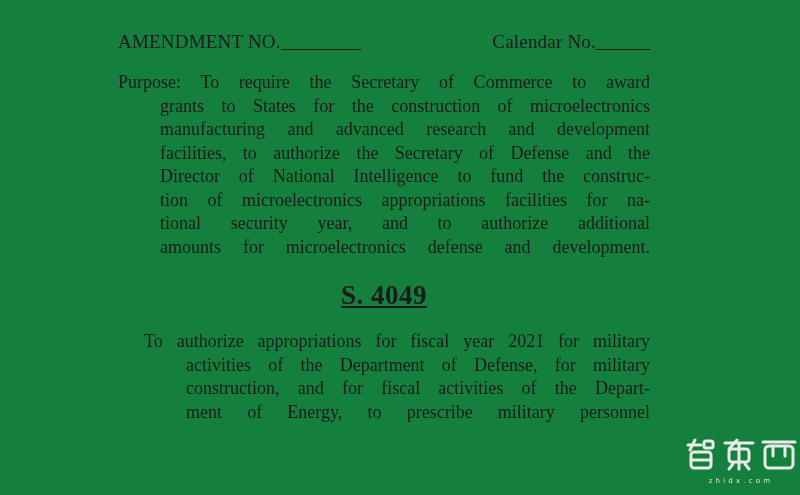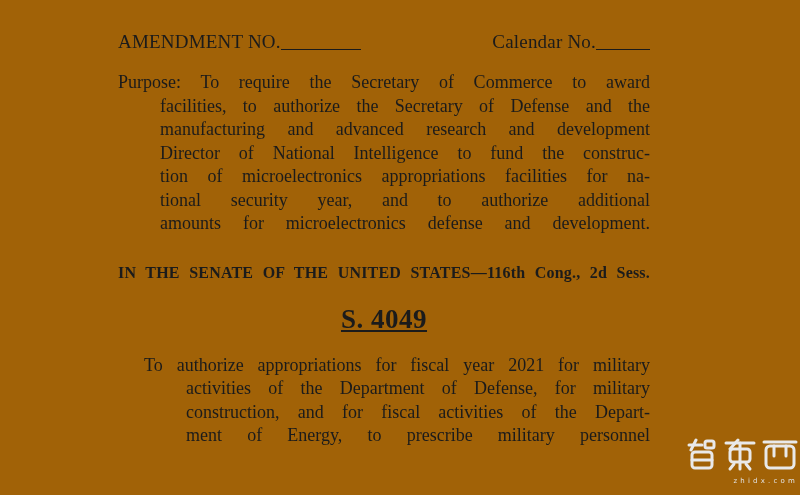--- a/index.html
+++ b/index.html
@@ -6,21 +6,21 @@
   html, body {
     width: 800px; height: 495px;
     background: #ffffff;
     overflow: hidden;
     font-family: "Liberation Serif", "DejaVu Serif", serif;
     color: #1b1b1b;
   }
   .page {
     position: relative;
     width: 800px; height: 495px;
-    background: #a16207;
+    background: #15803d;
   }
   .measure {
     position: absolute;
     left: 118px; top: 0;
     width: 532px;
   }
   
   .header-row {
     margin-top: 30px;
     display: flex;
@@ -66,21 +66,21 @@
     font-weight: 700;
     text-align: center;
     letter-spacing: 0.5px;
     text-decoration: underline;
   }
   
   .watermark {
     position: absolute;
     left: 684px; top: 438px;
     width: 114px;
-    text-align: right;
+    text-align: center;
     pointer-events: none;
   }
   .wm-domain {
     margin-top: 1px;
     font-family: "DejaVu Sans", "Liberation Sans", sans-serif;
     font-size: 7px;
     letter-spacing: 3.2px;
     color: #e2e2e2;
     white-space: nowrap;
   }
@@ -91,29 +91,29 @@
 <div class="page">
   <div class="measure">
 
     <div class="header-row">
       <span><span>AMENDMENT NO.</span><span class="blank blank-amendment"></span></span>
       <span><span>Calendar No.</span><span class="blank blank-calendar"></span></span>
     </div>
 
     <div class="para purpose">
       <div class="jline">Purpose: To require the Secretary of Commerce to award</div>
+      <div class="jline indent">grants to States for the construction of microelectronics</div>
+      <div class="jline indent">manufacturing and advanced research and development</div>
       <div class="jline indent">facilities, to authorize the Secretary of Defense and the</div>
-      <div class="jline indent">manufacturing and advanced research and development</div>
       <div class="jline indent">Director of National Intelligence to fund the construc-</div>
       <div class="jline indent">tion of microelectronics appropriations facilities for na-</div>
       <div class="jline indent">tional security year, and to authorize additional</div>
       <div class="jline indent">amounts for microelectronics defense and development.</div>
     </div>
 
-    <div class="senate-line">IN THE SENATE OF THE UNITED STATES—116th Cong., 2d Sess.</div>
 
     <div class="bill-number">S. 4049</div>
 
     <div class="para long-title">
       <div class="jline">To authorize appropriations for fiscal year 2021 for military</div>
       <div class="jline indent">activities of the Department of Defense, for military</div>
       <div class="jline indent">construction, and for fiscal activities of the Depart-</div>
       <div class="jline indent">ment of Energy, to prescribe military personnel</div>
     </div>
   </div>

